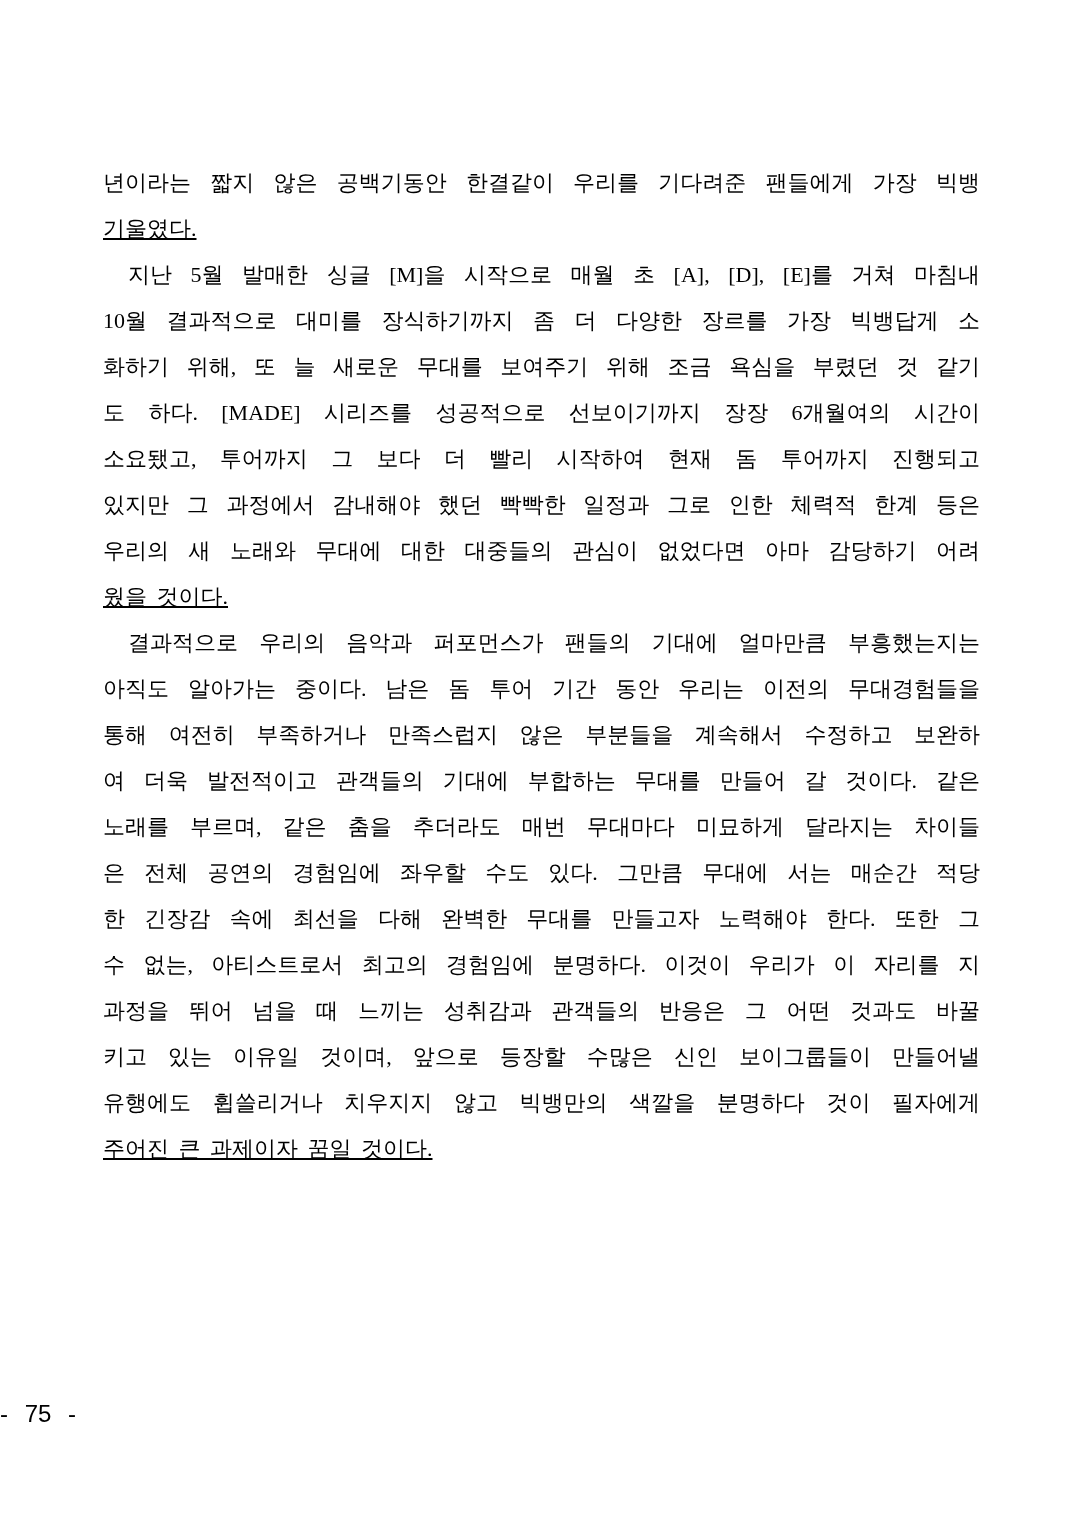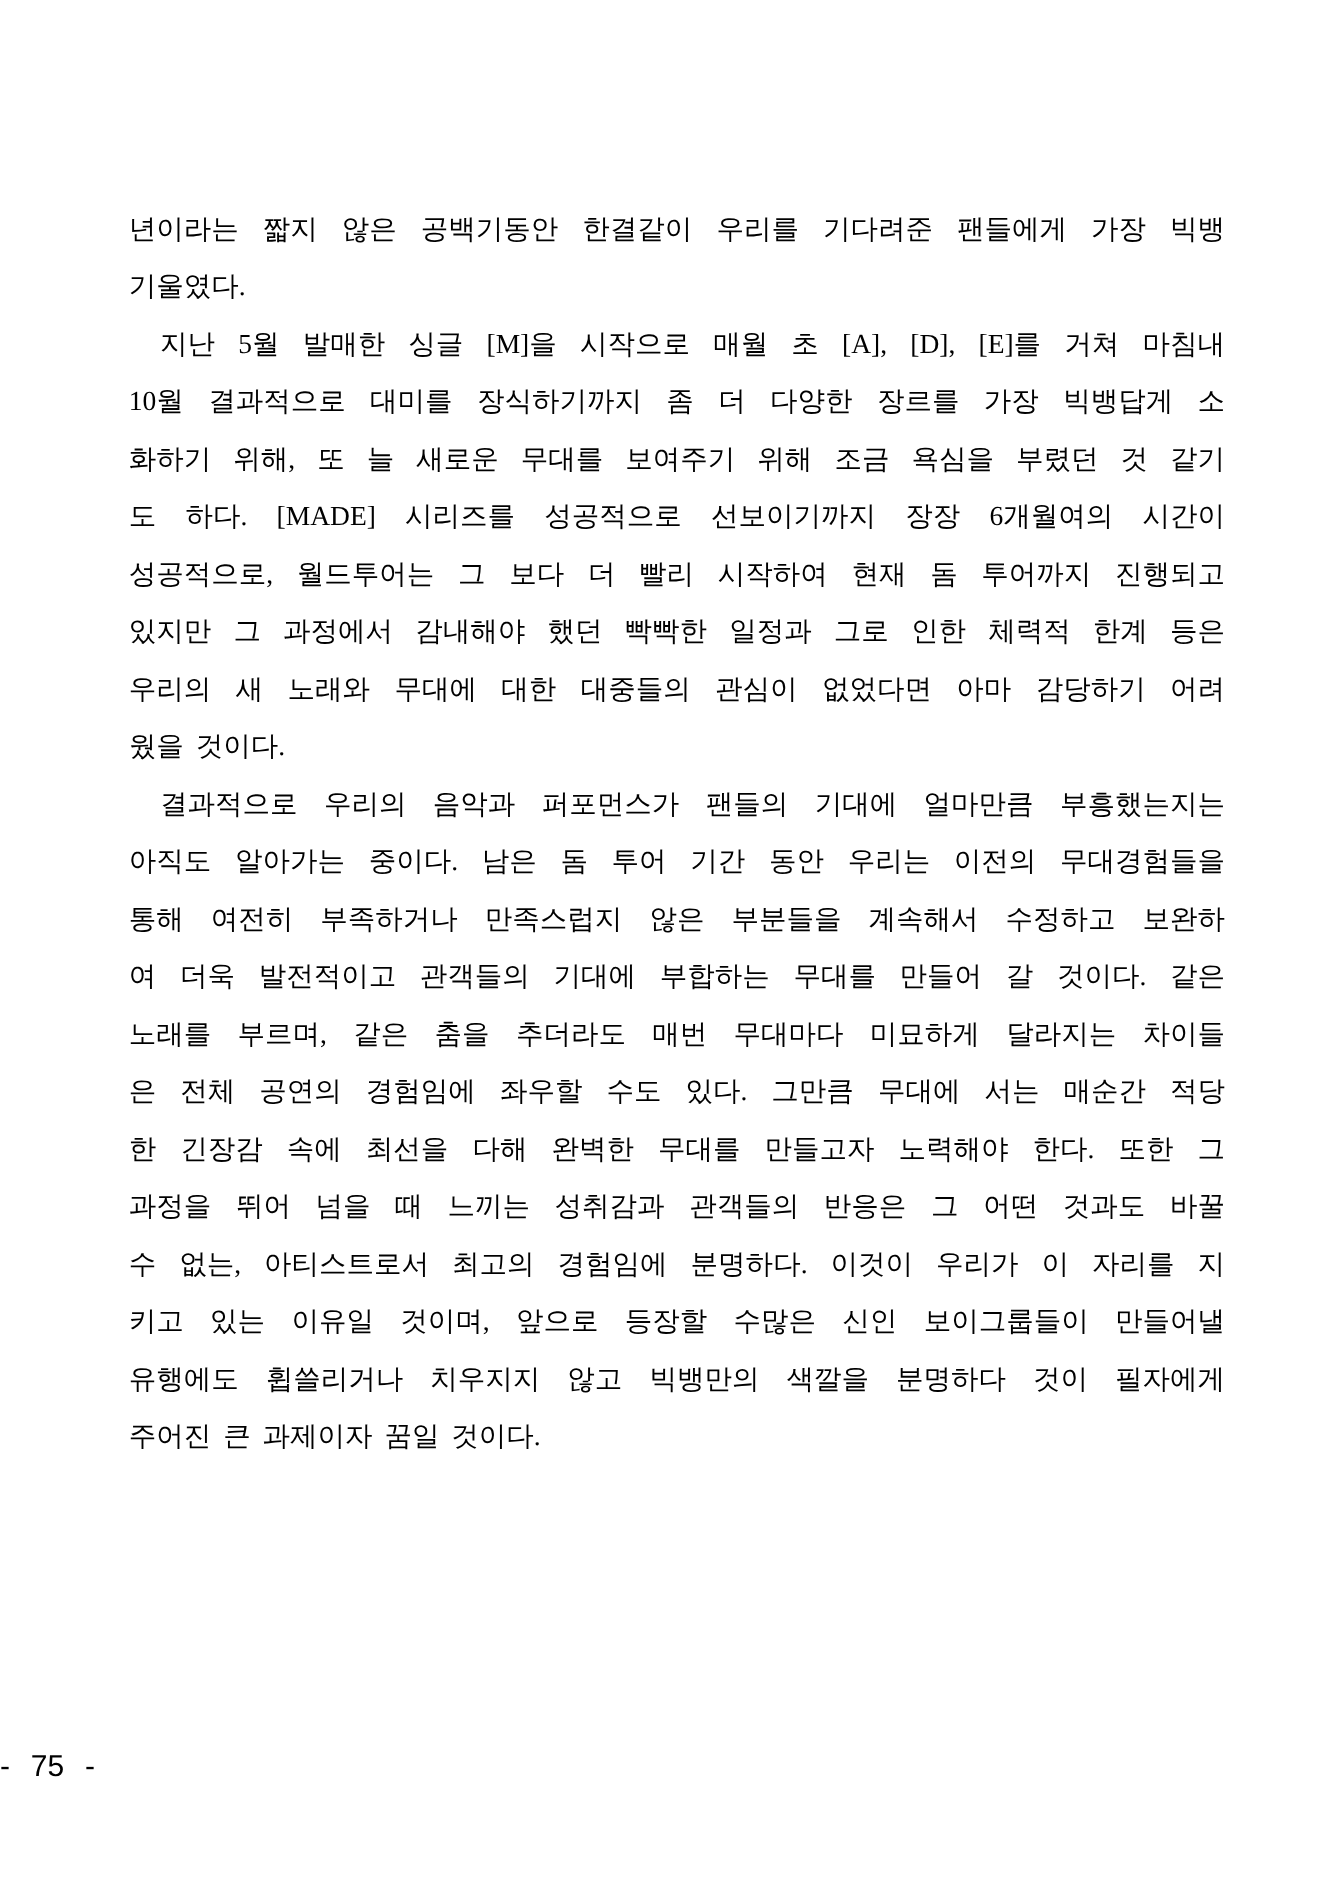--- a/index.html
+++ b/index.html
@@ -33,20 +33,21 @@
   }
   .line {
     height: 46px;
     overflow: hidden;
     text-align: justify;
     text-align-last: justify;
     white-space: nowrap;
   }
   .line.end {
     text-align-last: left;
+    text-decoration: underline;
   }
   .line.indent {
     text-indent: 25px;
   }
   .footer {
     position: absolute;
     left: 0;
     top: 1400px;
     width: 100%;
     font-family: "Liberation Sans", "DejaVu Sans", sans-serif;
@@ -65,36 +66,36 @@
     <div class="para">
       <div class="line">년이라는 짧지 않은 공백기동안 한결같이 우리를 기다려준 팬들에게 가장 빅뱅</div>
       <div class="line end">기울였다.</div>
     </div>
 
     <div class="para">
       <div class="line indent">지난 5월 발매한 싱글 [M]을 시작으로 매월 초 [A], [D], [E]를 거쳐 마침내</div>
       <div class="line">10월 결과적으로 대미를 장식하기까지 좀 더 다양한 장르를 가장 빅뱅답게 소</div>
       <div class="line">화하기 위해, 또 늘 새로운 무대를 보여주기 위해 조금 욕심을 부렸던 것 같기</div>
       <div class="line">도 하다. [MADE] 시리즈를 성공적으로 선보이기까지 장장 6개월여의 시간이</div>
-      <div class="line">성공적으로, 월드투어는 그 보다 더 빨리 시작하여 현재 돔 투어까지 진행되고</div>
+      <div class="line">소요됐고, 투어까지 그 보다 더 빨리 시작하여 현재 돔 투어까지 진행되고</div>
       <div class="line">있지만 그 과정에서 감내해야 했던 빡빡한 일정과 그로 인한 체력적 한계 등은</div>
       <div class="line">우리의 새 노래와 무대에 대한 대중들의 관심이 없었다면 아마 감당하기 어려</div>
       <div class="line end">웠을 것이다.</div>
     </div>
 
     <div class="para">
       <div class="line indent">결과적으로 우리의 음악과 퍼포먼스가 팬들의 기대에 얼마만큼 부흥했는지는</div>
       <div class="line">아직도 알아가는 중이다. 남은 돔 투어 기간 동안 우리는 이전의 무대경험들을</div>
       <div class="line">통해 여전히 부족하거나 만족스럽지 않은 부분들을 계속해서 수정하고 보완하</div>
       <div class="line">여 더욱 발전적이고 관객들의 기대에 부합하는 무대를 만들어 갈 것이다. 같은</div>
       <div class="line">노래를 부르며, 같은 춤을 추더라도 매번 무대마다 미묘하게 달라지는 차이들</div>
       <div class="line">은 전체 공연의 경험임에 좌우할 수도 있다. 그만큼 무대에 서는 매순간 적당</div>
       <div class="line">한 긴장감 속에 최선을 다해 완벽한 무대를 만들고자 노력해야 한다. 또한 그</div>
+      <div class="line">수 없는, 아티스트로서 최고의 경험임에 분명하다. 이것이 우리가 이 자리를 지</div>
       <div class="line">과정을 뛰어 넘을 때 느끼는 성취감과 관객들의 반응은 그 어떤 것과도 바꿀</div>
-      <div class="line">수 없는, 아티스트로서 최고의 경험임에 분명하다. 이것이 우리가 이 자리를 지</div>
       <div class="line">키고 있는 이유일 것이며, 앞으로 등장할 수많은 신인 보이그룹들이 만들어낼</div>
       <div class="line">유행에도 휩쓸리거나 치우지지 않고 빅뱅만의 색깔을 분명하다 것이 필자에게</div>
       <div class="line end">주어진 큰 과제이자 꿈일 것이다.</div>
     </div>
 
   </div>
 
   <div class="footer">
     <span>- 75 -</span>
   </div>

